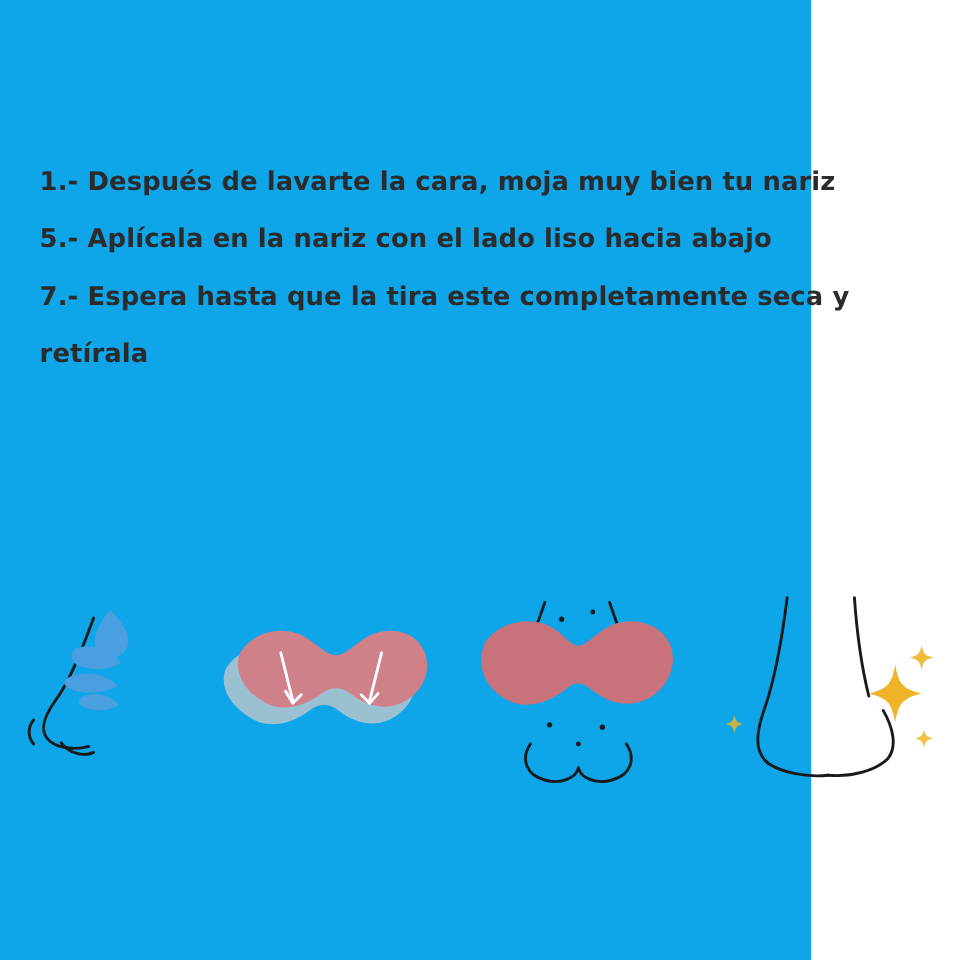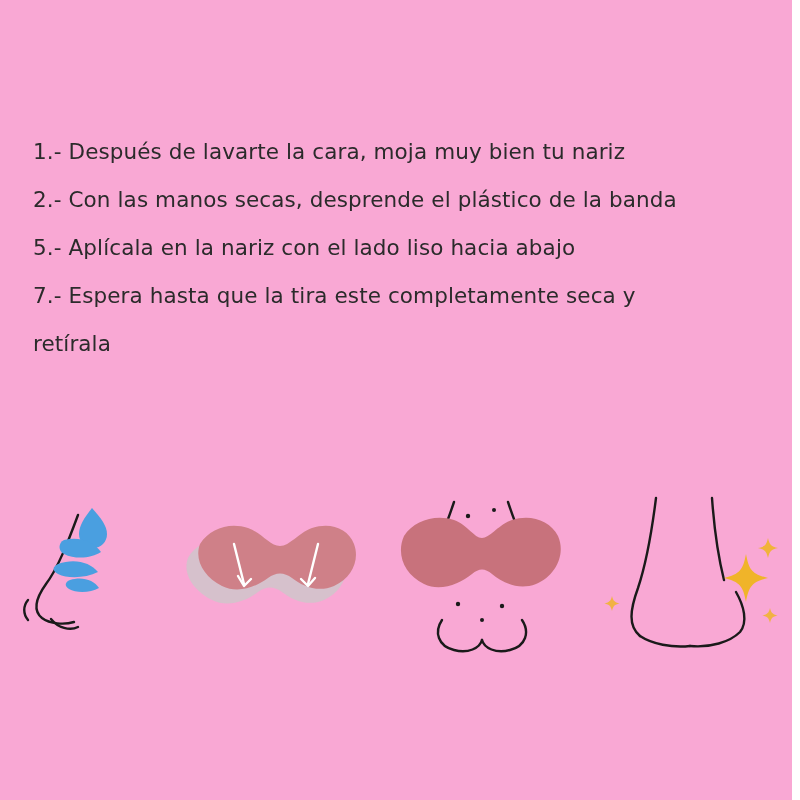--- a/index.html
+++ b/index.html
@@ -8,23 +8,24 @@
     background: #ffffff;
   }
   body {
     width: 800px;
     height: 800px;
     overflow: hidden;
     font-family: "DejaVu Sans", sans-serif;
   }
   .page {
     position: relative;
-    width: 792px;
+    width: 676px;
     height: 800px;
-    background: #f9a8d4;
+    background: #0ea5e9;
+    font-weight: bold;
   }
   
   .instructions {
     position: absolute;
     left: 33px;
     top: 128px;
     width: 740px;
   }
   .instr-line {
     font-family: "DejaVu Sans", sans-serif;
@@ -54,21 +55,20 @@
   .fig-4 { left: 594px; }
   svg { display: block; overflow: visible; }
 </style>
 </head>
 <body>
 
 <div class="page">
 
   <div class="instructions">
     <div class="instr-line">1.- Después de lavarte la cara, moja muy bien tu nariz</div>
-    <div class="instr-line">2.- Con las manos secas, desprende el plástico de la banda</div>
     <div class="instr-line">5.- Aplícala en la nariz con el lado liso hacia abajo</div>
     <div class="instr-line">7.- Espera hasta que la tira este completamente seca y</div>
     <div class="instr-line">retírala</div>
   </div>
 
   <div class="figures">
 
     <div class="figure fig-1">
       <svg width="200" height="220" viewBox="0 0 200 220" xmlns="http://www.w3.org/2000/svg">
 

